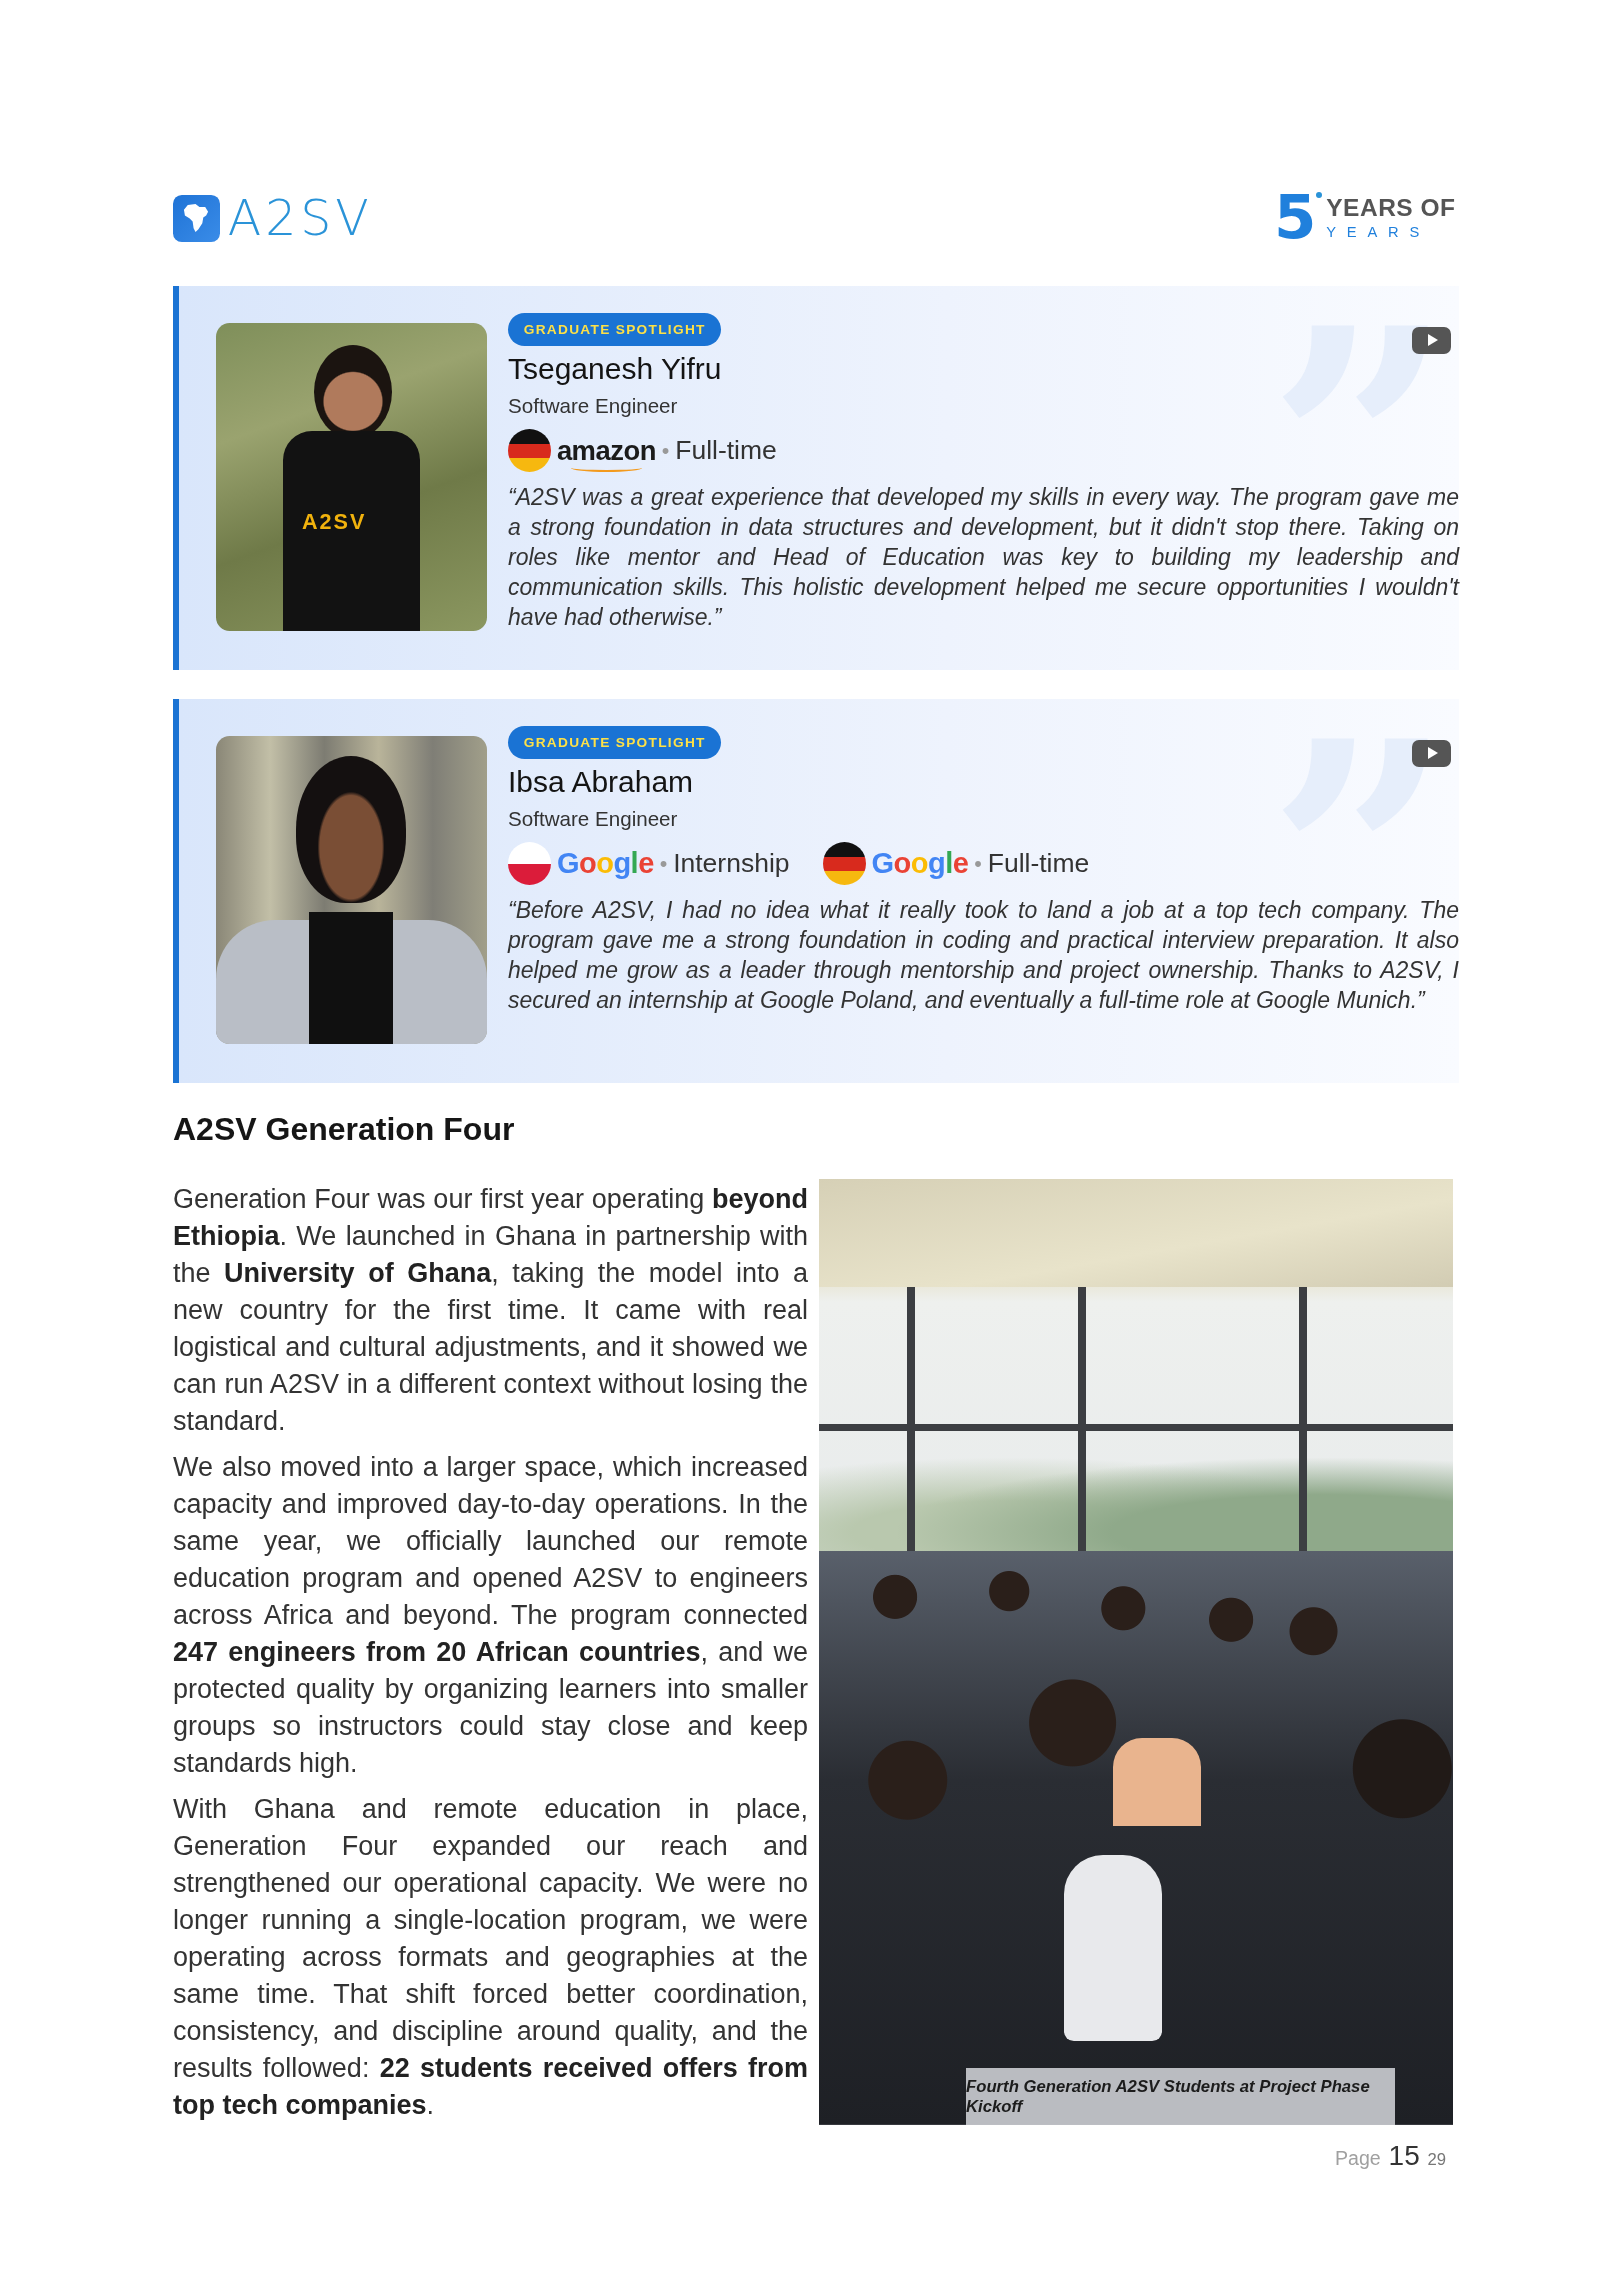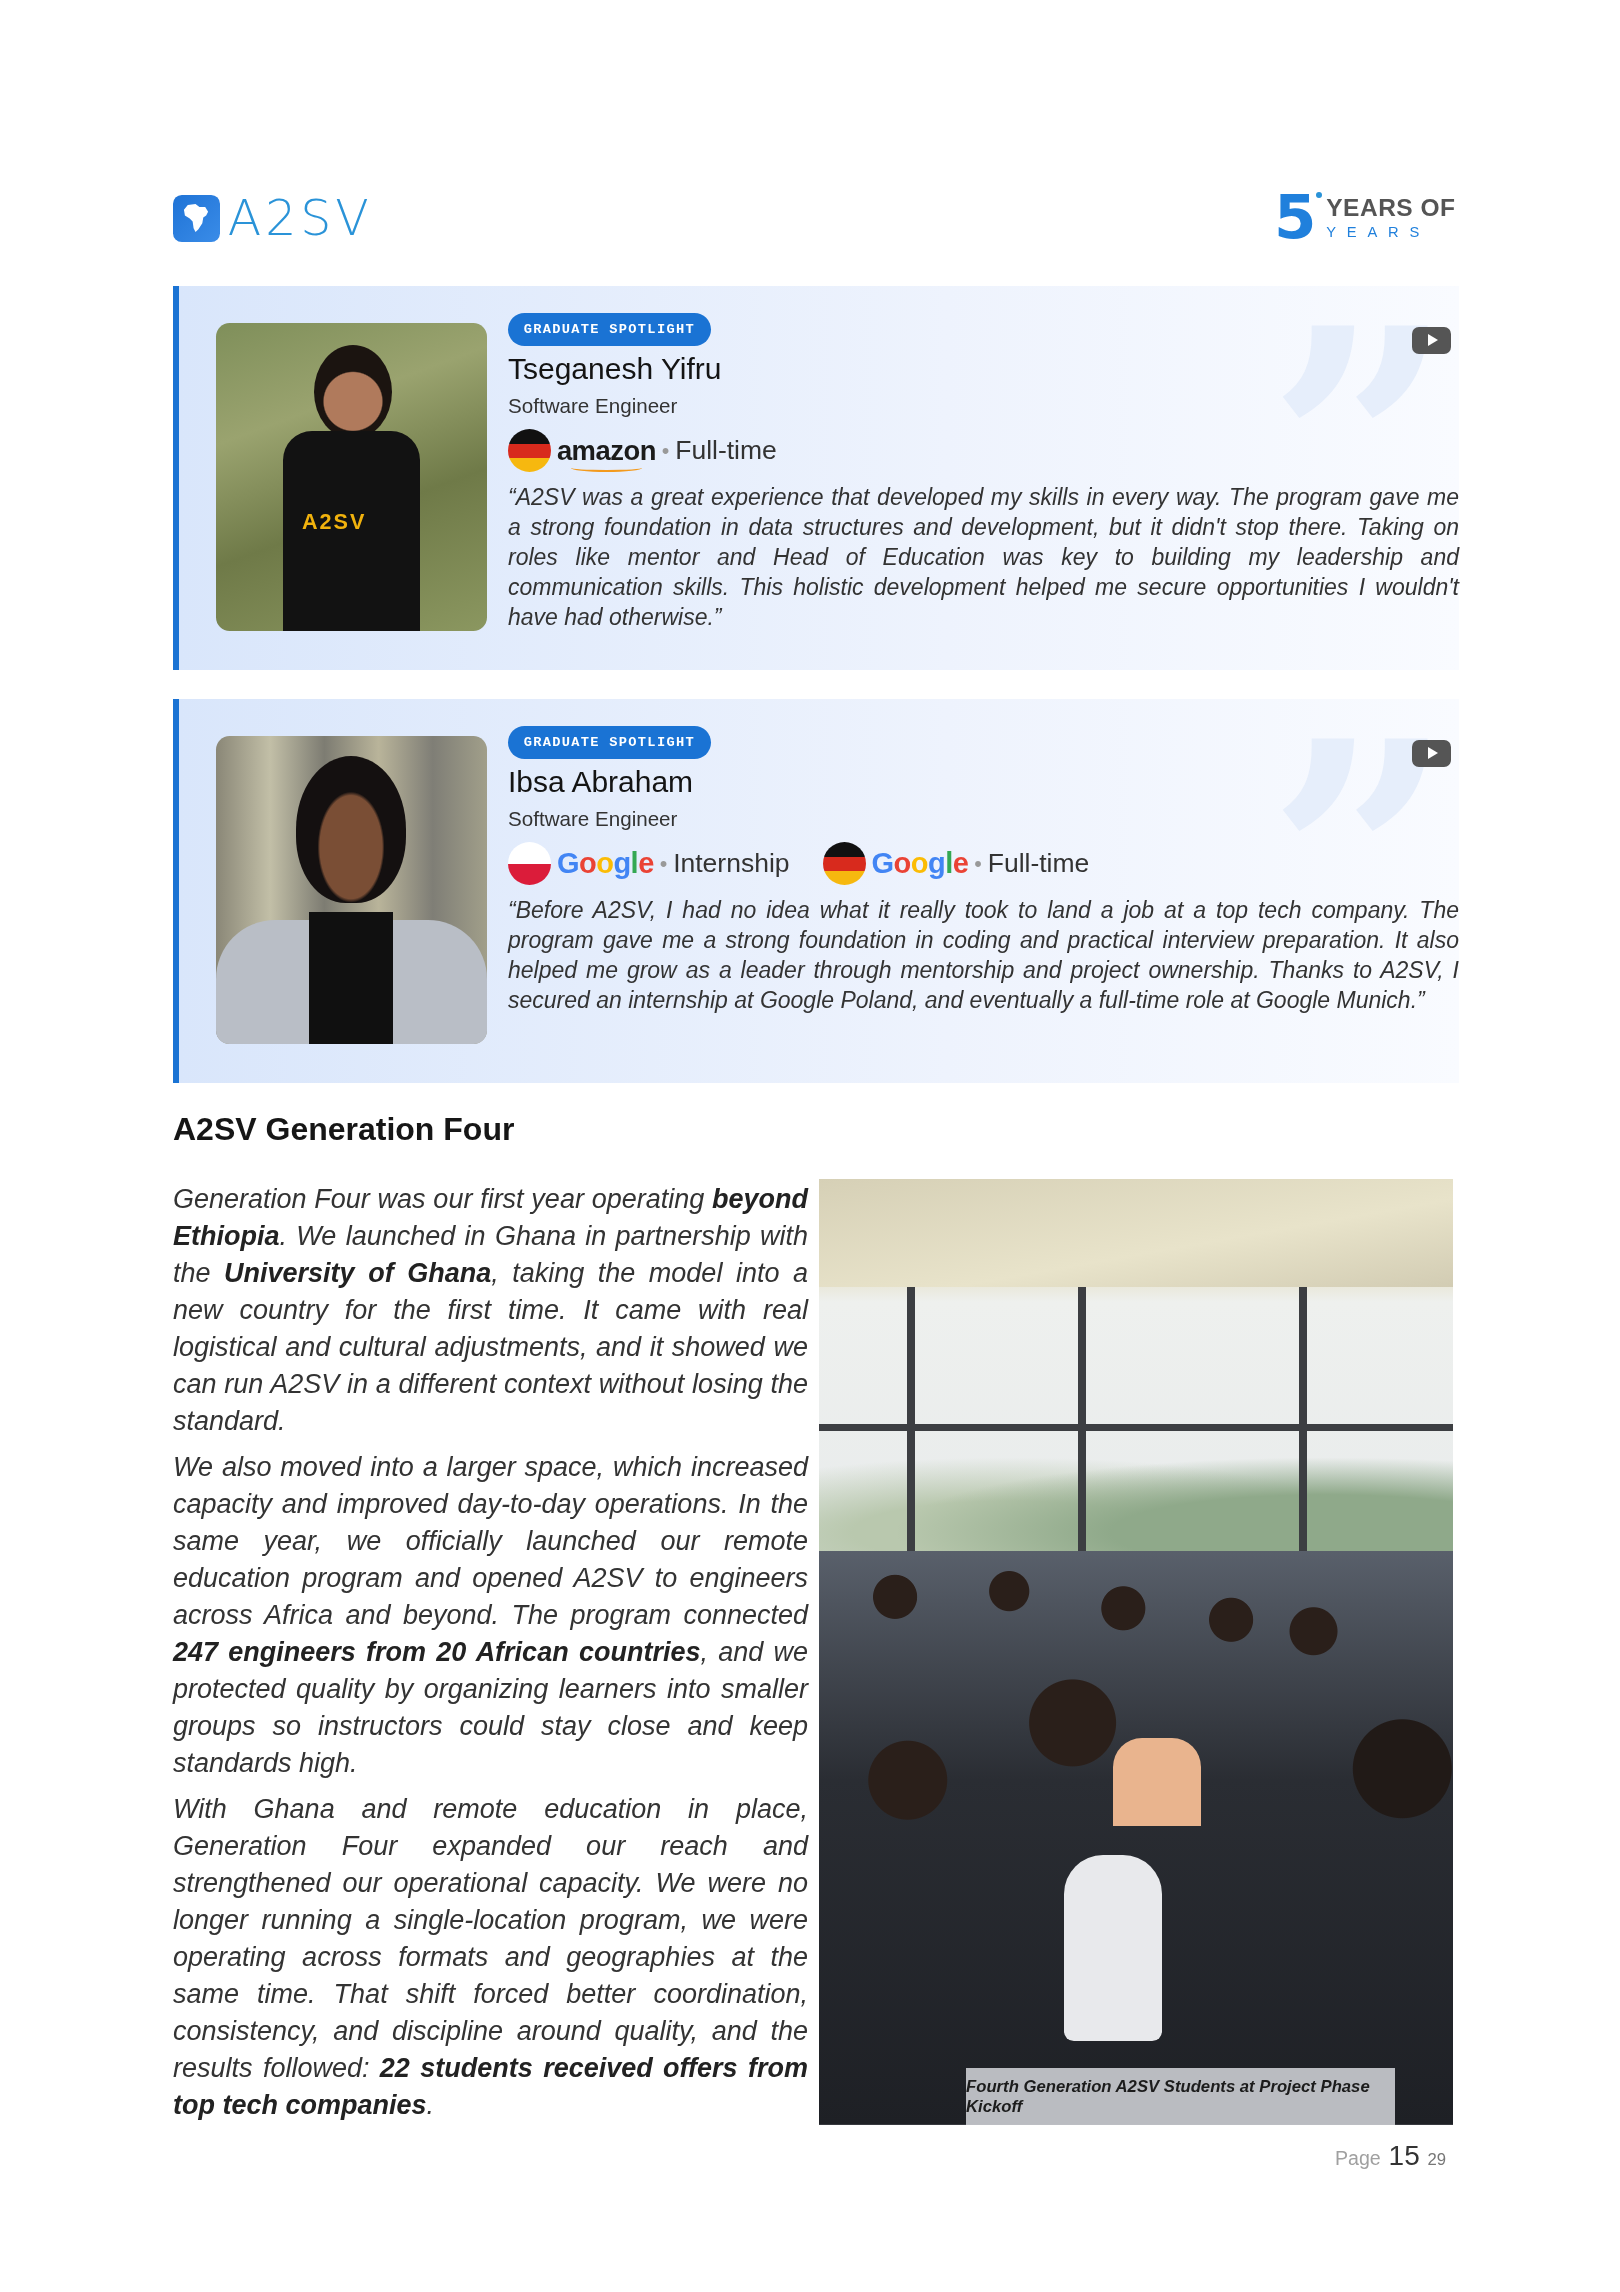--- a/index.html
+++ b/index.html
@@ -29,21 +29,21 @@
   .photo-1 { background: linear-gradient(160deg, #7f8f5a 0%, #9aa36f 30%, #6f7a48 60%, #8b9760 100%); }
   .photo-1 .body { position: absolute; left: 67px; top: 108px; width: 137px; height: 206px; background: #121212; border-radius: 29px 29px 0 0; }
   .photo-1 .head { position: absolute; left: 98px; top: 21.6px; width: 78px; height: 94px; border-radius: 50%; background: radial-gradient(circle at 50% 60%, #b07a5c 0 42%, #1b1410 44% 100%); }
   .photo-1 .tee-logo { position: absolute; left: 86px; top: 186px; font-size: 21.6px; font-weight: bold; color: #f1b20d; letter-spacing: 2px; }
   .photo-2 { background: linear-gradient(90deg, #8a8777 0%, #c2bfa7 20%, #7d7c72 40%, #b9b49a 60%, #7f7e76 80%, #a19f8a 100%); }
   .photo-2 .body { position: absolute; left: 0; top: 184px; width: 271px; height: 127px; background: #b9bec6; border-radius: 59px 59px 0 0; }
   .photo-2 .neck { position: absolute; left: 93px; top: 176px; width: 84px; height: 137px; background: #101010; }
   .photo-2 .head { position: absolute; left: 80px; top: 19.6px; width: 110px; height: 147px; border-radius: 50% 50% 45% 45%; background: radial-gradient(ellipse at 50% 62%, #7a4e35 0 40%, #141010 43% 100%); }
 
   .info { position: absolute; left: 329px; top: 27.4px; width: 951px; }
-  .badge { display: inline-block; background: #1a73d4; color: #ffffff; font-size: 13.7px; font-weight: bold; letter-spacing: 1.3px; padding: 8.8px 15.7px; border-radius: 19.6px; font-family: Liberation Mono, monospace; }
+  .badge { display: inline-block; background: #1a73d4; color: #fde047; font-size: 13.7px; font-weight: bold; letter-spacing: 1.3px; padding: 8.8px 15.7px; border-radius: 19.6px; }
   .name { font-size: 30px; color: #141414; margin-top: 5.9px; font-weight: 400; }
   .role { font-size: 20.6px; color: #333; margin-top: 7.8px; }
   .orgs { display: flex; align-items: flex-end; gap: 33px; margin-top: 9.8px; height: 45px; }
   .org { display: flex; align-items: center; gap: 5.9px; }
   .flag { width: 43px; height: 43px; border-radius: 50%; overflow: hidden; display: flex; flex-direction: column; }
   .flag span { flex: 1; }
   .flag-de span:nth-child(1) { background: #111; }
   .flag-de span:nth-child(2) { background: #d82a1d; }
   .flag-de span:nth-child(3) { background: #f6b80f; }
   .flag-pl span:nth-child(1) { background: #ffffff; }
@@ -51,21 +51,21 @@
   .amazon { font-size: 27.4px; font-weight: bold; color: #1b1b1b; position: relative; letter-spacing: -0.5px; }
   .amazon::after { content: ""; position: absolute; left: 13.7px; right: 13.7px; bottom: -4.9px; height: 5.9px; border-bottom: 2.9px solid #f39a1d; border-radius: 0 0 50% 50%; }
   .google { font-size: 29px; font-weight: bold; letter-spacing: -0.5px; }
   .g-b { color: #4285f4; } .g-r { color: #ea4335; } .g-y { color: #fbbc05; } .g-g { color: #34a853; }
   .dot { color: #999; font-size: 21.6px; }
   .emp { font-size: 26.5px; color: #333; }
   .quote { margin-top: 9.8px; font-size: 23px; line-height: 30px; font-style: italic; color: #333; text-align: justify; }
 
   
   .section-title { position: absolute; left: 173px; top: 1111px; font-size: 32px; font-weight: bold; color: #161616; }
-  .body-text { position: absolute; left: 173px; top: 1181px; width: 635px; font-size: 27px; line-height: 37px; color: #333; text-align: justify; font-style: italic; }
+  .body-text { position: absolute; left: 173px; top: 1181px; width: 635px; font-size: 27px; line-height: 37px; color: #333; text-align: justify; }
   .body-text p { margin-bottom: 8.8px; }
   .body-text b { color: #222; }
 
   
   .group-photo { position: absolute; left: 819px; top: 1179px; width: 634px; height: 946px; overflow: hidden; background: linear-gradient(180deg, #d8d4c0 0%, #e6e2cc 10%, #eef0ee 13%, #e9ecec 35%, #b7c4ae 45%, #5d6470 55%, #2b2e36 70%, #37393f 100%); }
   .ceiling { position: absolute; left: 0; top: 0; width: 100%; height: 108px; background: linear-gradient(170deg, #d6d0b6, #e8e3ca 60%, #d2ccb3); }
   .window-frame { position: absolute; top: 108px; width: 7.8px; height: 372px; background: #3c3e42; }
   .window-rail { position: absolute; left: 0; width: 100%; height: 6.9px; background: #3c3e42; }
   .trees { position: absolute; left: 0; top: 265px; width: 100%; height: 147px; background: radial-gradient(ellipse at 80% 60%, #8fa98a 0 30%, transparent 60%), radial-gradient(ellipse at 30% 60%, #b9c8ae 0 25%, transparent 60%); }
   .crowd { position: absolute; left: 0; top: 372px; width: 100%; height: 573px; background:

